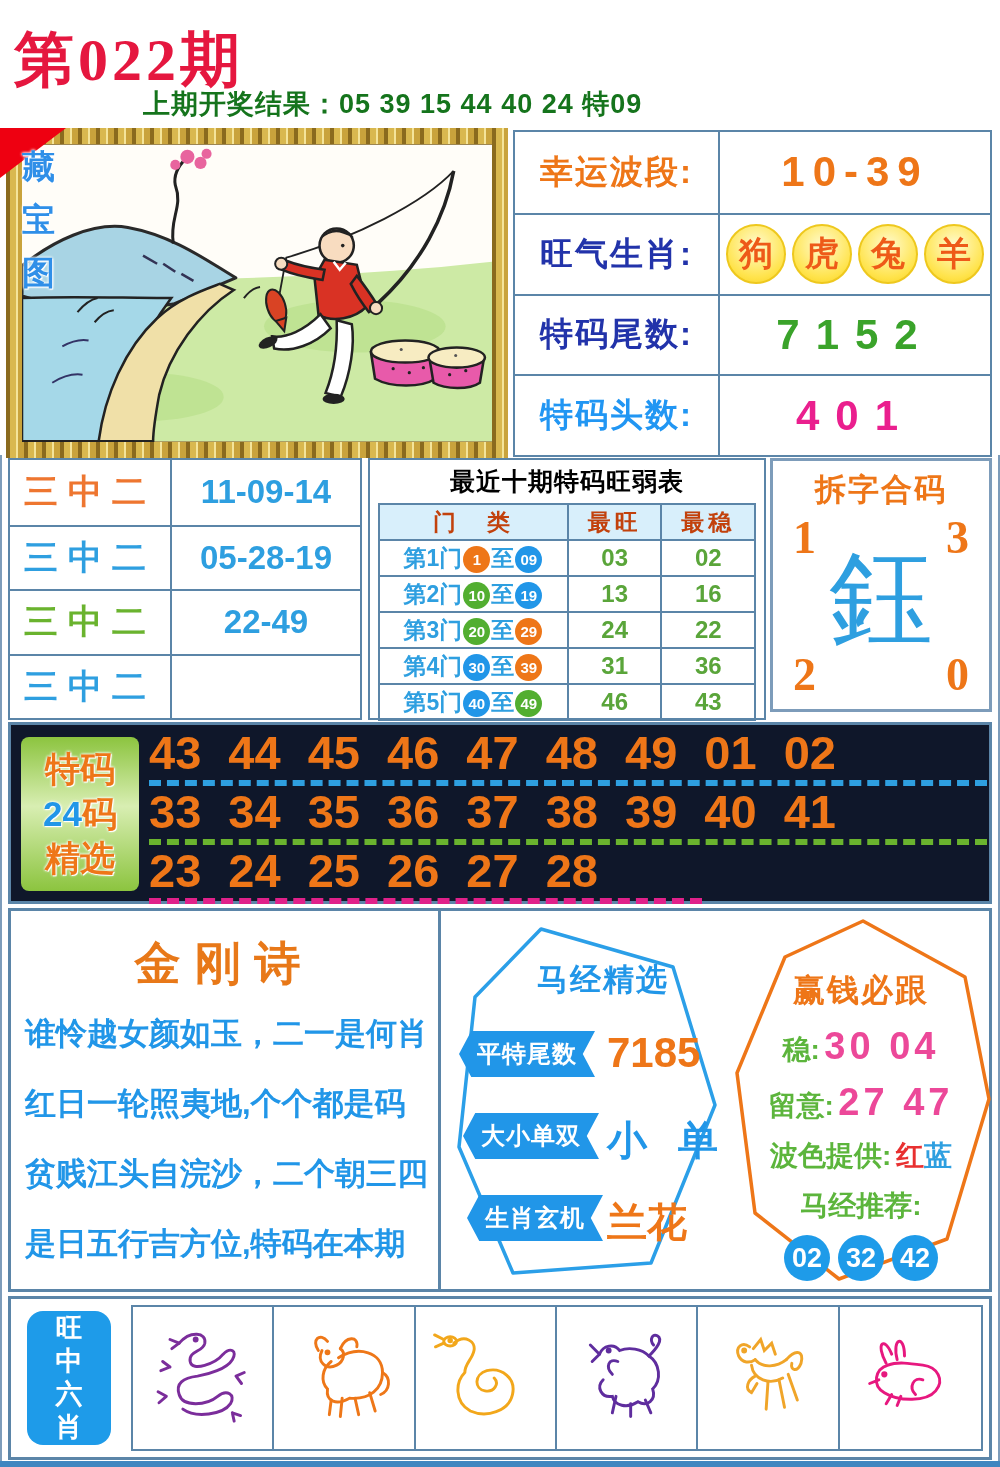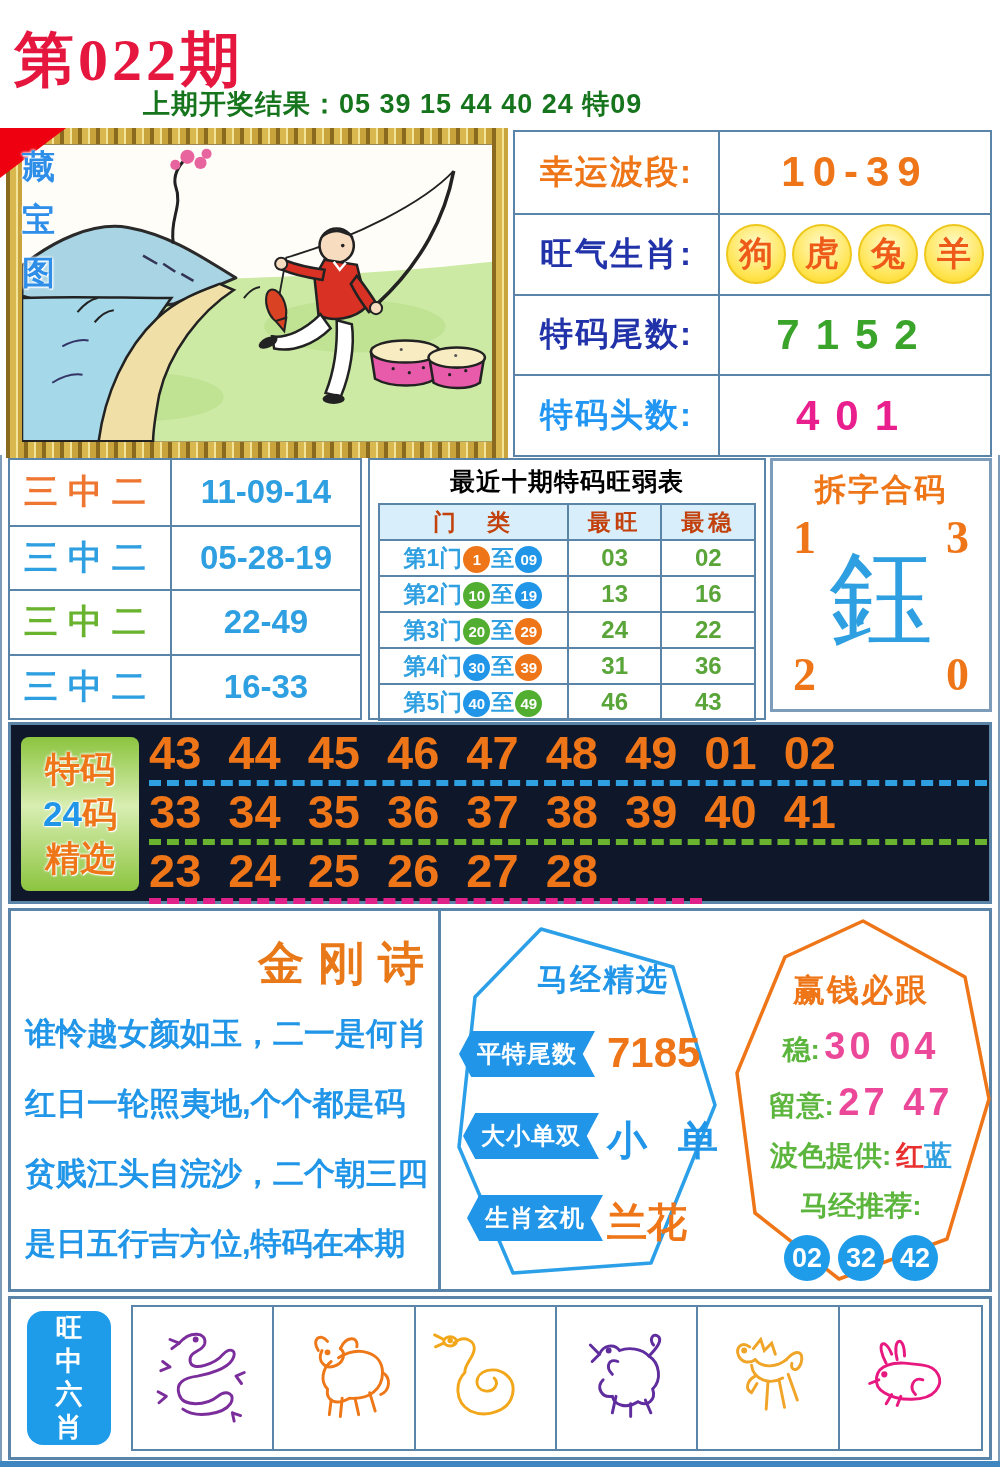--- a/index.html
+++ b/index.html
@@ -76,21 +76,21 @@
   .te-orange{color:#ee7618;} .te-blue{color:#2196e8;}
   .te-rows{position:absolute;left:138px;top:2px;width:838px;}
   .te-row{font-size:47px;font-weight:bold;color:#ee7618;word-spacing:14px;white-space:nowrap;
     padding-bottom:1px;line-height:52px;}
   .te-u-blue{border-bottom:6px dashed #2e9fe0;width:100%;}
   .te-u-green{border-bottom:6px dashed #6ab32e;width:100%;}
   .te-u-magenta{border-bottom:6px dashed #e0218a;width:66%;}
   
   .poem-box{left:8px;top:908px;width:984px;height:384px;box-sizing:border-box;border:3px solid #5b85a8;background:#fff;}
   .poem-divider{position:absolute;left:427px;top:0;bottom:0;width:3px;background:#5b85a8;}
-  .poem-title{position:absolute;left:0;width:427px;top:22px;text-align:right;color:#e87818;
+  .poem-title{position:absolute;left:0;width:427px;top:22px;text-align:center;color:#e87818;
     font-size:46px;font-weight:bold;font-family:"Liberation Serif",serif;letter-spacing:14px;}
   .poem-lines{position:absolute;left:14px;top:88px;width:410px;}
   .poem-lines div{color:#2196e8;font-size:31px;font-weight:bold;line-height:70px;white-space:nowrap;}
   .mj-svg{position:absolute;left:432px;top:4px;width:296px;height:376px;}
   .mj-title{position:absolute;left:482px;top:48px;width:220px;text-align:center;color:#2196e8;
     font-size:31px;font-weight:bold;letter-spacing:2px;}
   .ribbon{position:absolute;width:136px;height:46px;background:#2196e8;color:#fff;font-size:24px;
     font-weight:bold;display:flex;align-items:center;justify-content:center;letter-spacing:1px;
     clip-path:polygon(0 50%,9% 0,100% 0,91% 50%,100% 100%,9% 100%);}
   .rb1{left:448px;top:120px;} .rb2{left:452px;top:202px;} .rb3{left:456px;top:284px;}
@@ -225,21 +225,20 @@
   <div class="sz-row">
     <div class="sz-label c-blue">三中二</div>
     <div class="sz-value">05-28-19</div>
   </div>
   <div class="sz-row">
     <div class="sz-label c-green">三中二</div>
     <div class="sz-value">22-49</div>
   </div>
   <div class="sz-row">
     <div class="sz-label c-blue">三中二</div>
-    <div class="sz-value">16-33</div>
   </div>
 </div>
 
 <div class="abs wr-box">
   <div class="wr-title">最近十期特码旺弱表</div>
   <table class="wr-table">
     <tbody>
         <tr class="wr-head">
       <td>门　类</td>
       <td>最旺</td>

